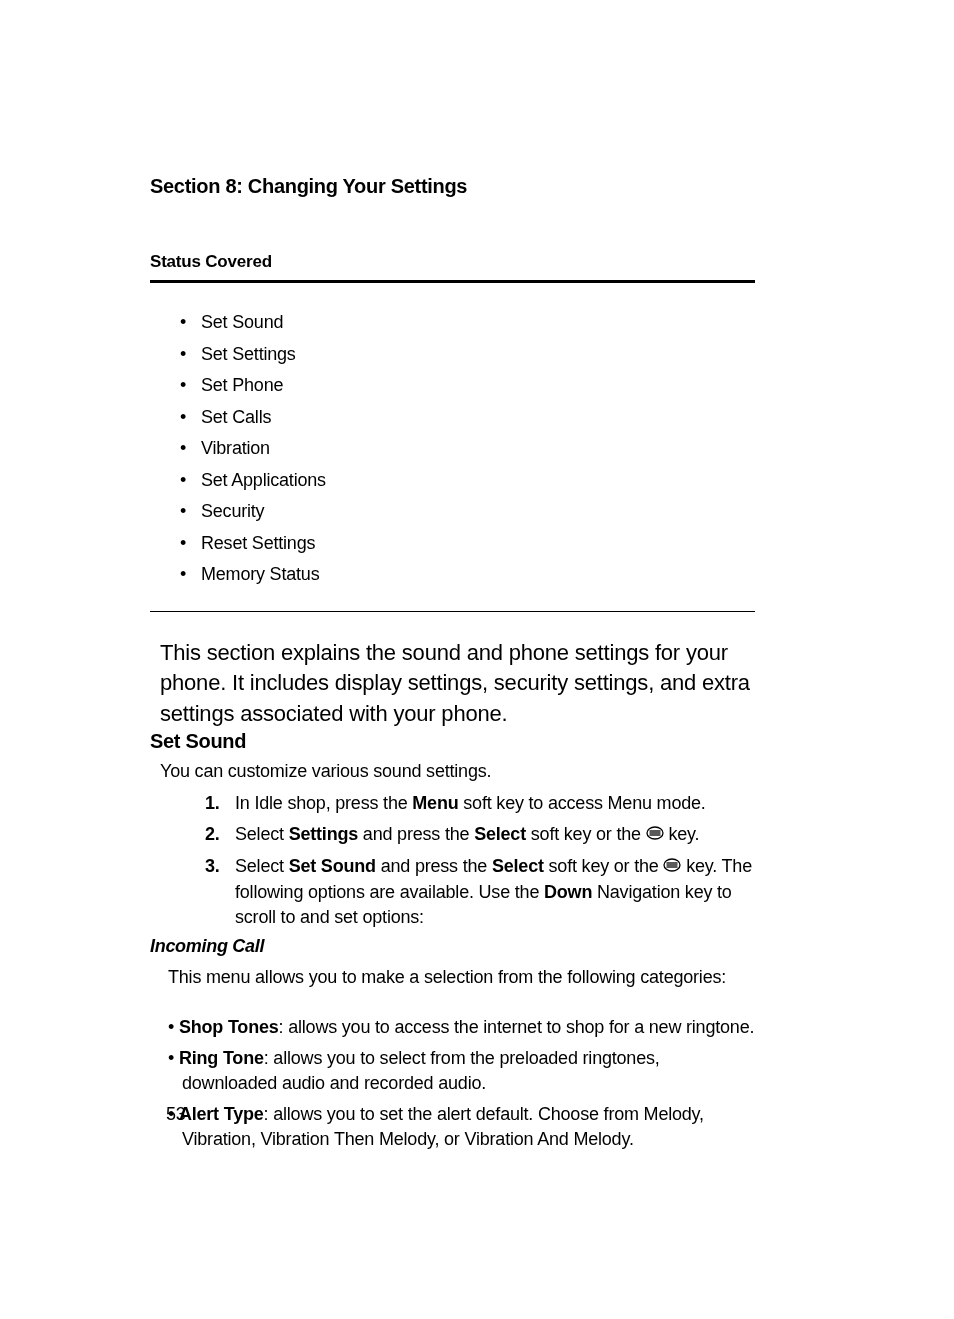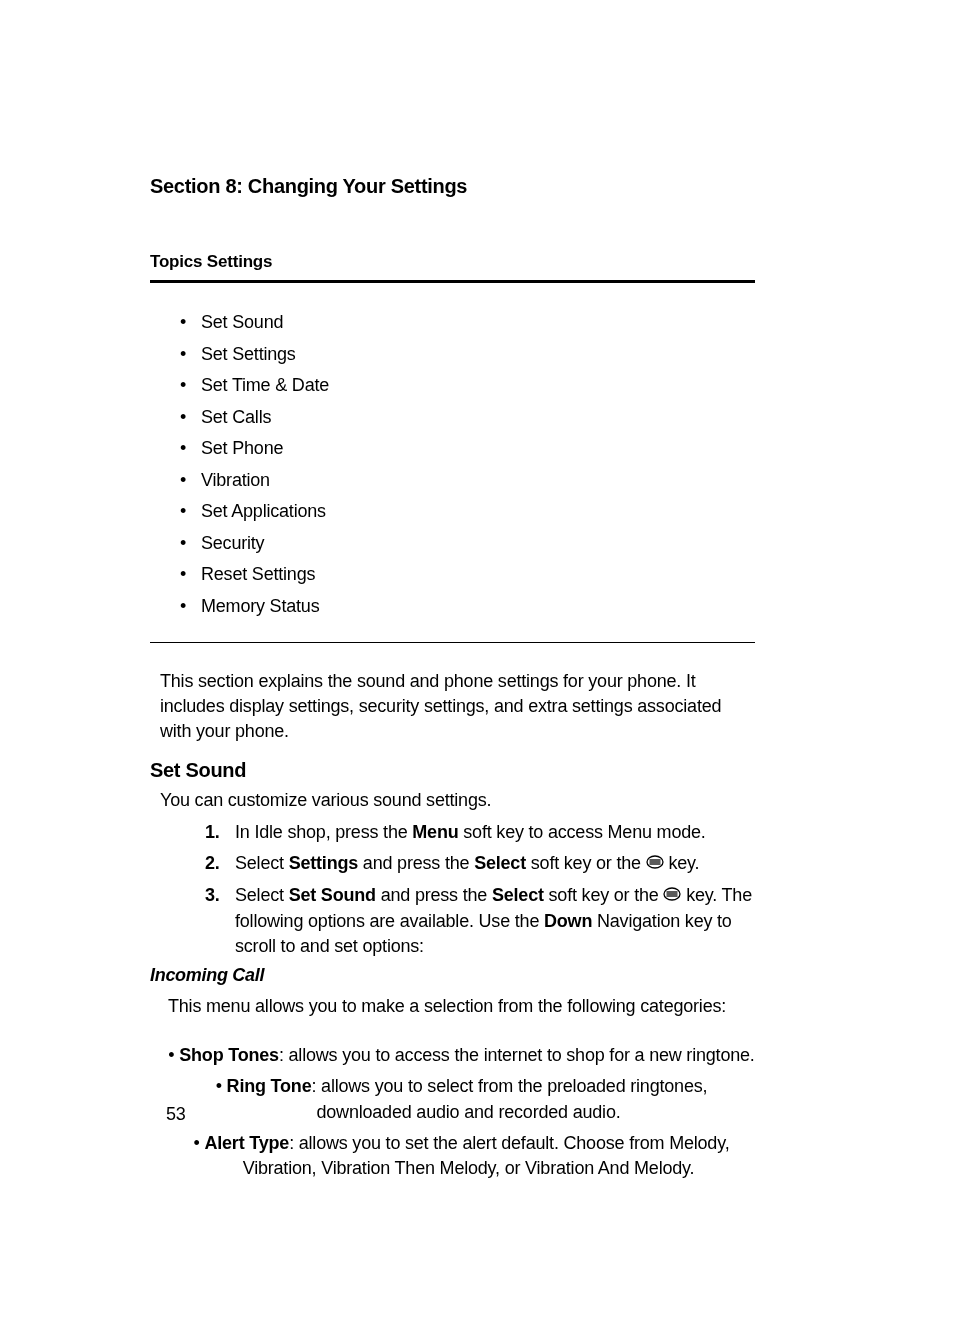--- a/index.html
+++ b/index.html
@@ -56,25 +56,24 @@
       padding-left: 21px;
     }
     .topics-list li::before {
       content: "•";
       position: absolute;
       left: 0;
       top: 0;
     }
     .intro-para {
       font-family: Arial, "Helvetica Neue", sans-serif;
-      font-size: 18px;
+      font-size: 22px;
       line-height: 1.4;
       letter-spacing: -0.2px;
       padding-left: 10px;
-      margin-bottom: 14px;
     }
     h2.subsection-title {
       font-family: Arial, Helvetica, sans-serif;
       font-weight: 900;
       font-size: 20px;
       letter-spacing: -0.3px;
       margin-bottom: 6px;
     }
     .body-para {
       font-family: Liberation Sans, sans-serif;
@@ -135,21 +134,20 @@
     }
     .bullet-list li {
       font-family: Arial, "Helvetica Neue", sans-serif;
       font-size: 18px;
       line-height: 1.4;
       letter-spacing: -0.2px;
       position: relative;
       padding-left: 14px;
       margin-bottom: 6px;
       text-indent: -14px;
-      text-align: center;
     }
     .bullet-list li::before {
       content: "• ";
       font-weight: normal;
     }
     .page-number {
       position: absolute;
       left: 166px;
       top: 1104px;
       font-family: Arial, "Helvetica Neue", sans-serif;
@@ -157,29 +155,28 @@
       letter-spacing: -0.2px;
     }
   </style>
 </head>
 <body>
 
 <div class="content">
 
   <h1 class="section-title">Section 8: Changing Your Settings</h1>
 
-  <div class="topics-heading">Topics Settings</div>
+  <div class="topics-heading">Status Covered</div>
   <hr class="thick">
 
   <ul class="topics-list">
     <li>Set Sound</li>
     <li>Set Settings</li>
-    <li>Set Time &amp; Date</li>
+    <li>Set Phone</li>
     <li>Set Calls</li>
-    <li>Set Phone</li>
     <li>Vibration</li>
     <li>Set Applications</li>
     <li>Security</li>
     <li>Reset Settings</li>
     <li>Memory Status</li>
   </ul>
 
   <hr class="thin">
 
   <p class="intro-para">This section explains the sound and phone settings for your phone. It includes display settings, security settings, and extra settings associated with your phone.</p>

